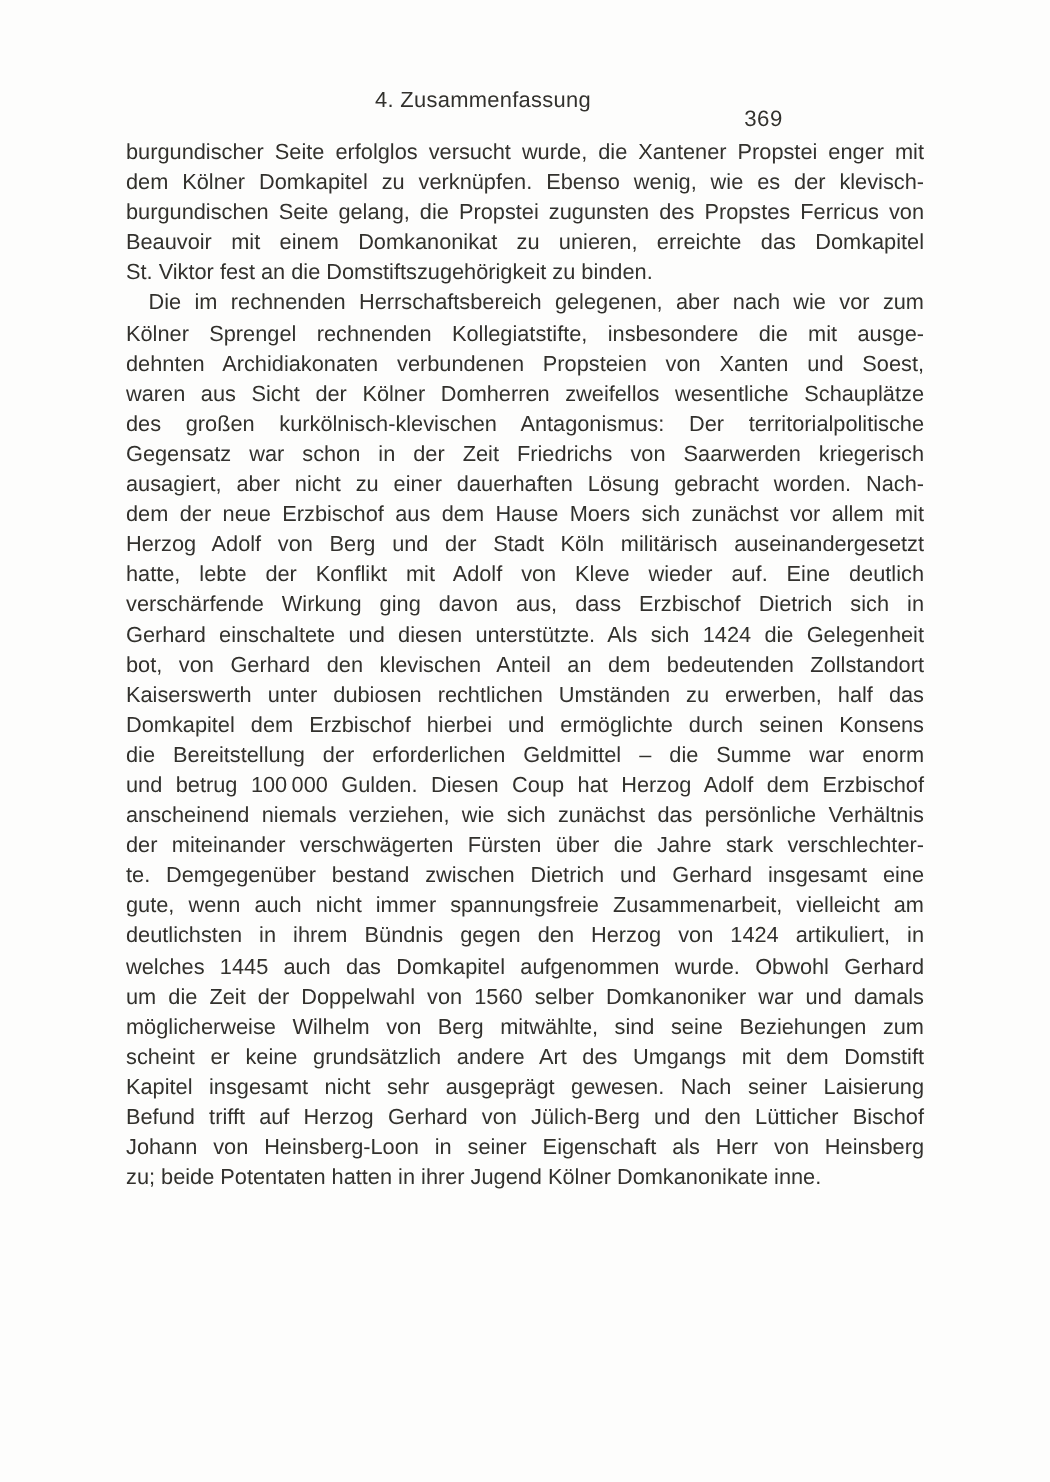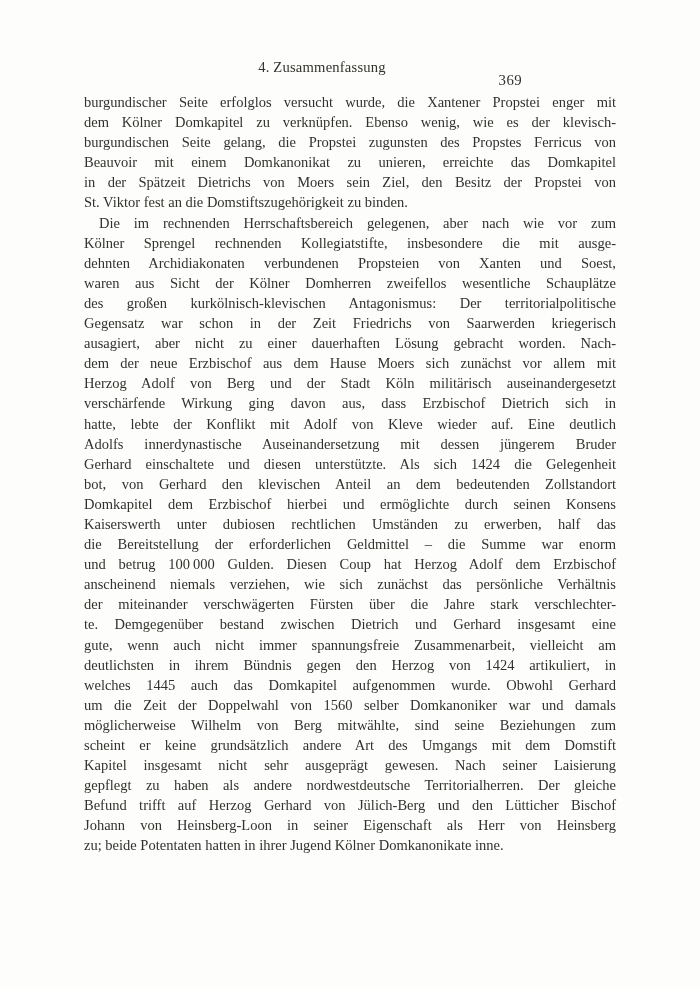--- a/index.html
+++ b/index.html
@@ -8,21 +8,21 @@
   }
   body {
     width: 700px;
     height: 988px;
     overflow: hidden;
   }
   .page {
     position: relative;
     width: 660px;
     height: 988px;
-    font-family: Liberation Serif, serif;
+    font-family: Liberation Sans, sans-serif;
     -webkit-font-smoothing: antialiased;
   }
   .running-head {
     position: absolute;
     top: 0; left: 0; right: 0;
     height: 0;
   }
   .running-title {
     position: absolute;
     top: 57px;
@@ -72,51 +72,48 @@
   <div class="running-head">
     <div class="running-title">4. Zusammenfassung</div>
     <div class="page-number">369</div>
   </div>
   <div class="body-text">
       <div class="paragraph">
         <div class="line first">burgundischer Seite erfolglos versucht wurde, die Xantener Propstei enger mit</div>
         <div class="line">dem Kölner Domkapitel zu verknüpfen. Ebenso wenig, wie es der klevisch-</div>
         <div class="line">burgundischen Seite gelang, die Propstei zugunsten des Propstes Ferricus von</div>
         <div class="line">Beauvoir mit einem Domkanonikat zu unieren, erreichte das Domkapitel</div>
-        <div class="line">in der Spätzeit Dietrichs von Moers sein Ziel, den Besitz der Propstei von</div>
         <div class="line last">St. Viktor fest an die Domstiftszugehörigkeit zu binden.</div>
       </div>
       <div class="paragraph indented">
         <div class="line first">Die im rechnenden Herrschaftsbereich gelegenen, aber nach wie vor zum</div>
         <div class="line">Kölner Sprengel rechnenden Kollegiatstifte, insbesondere die mit ausge-</div>
         <div class="line">dehnten Archidiakonaten verbundenen Propsteien von Xanten und Soest,</div>
         <div class="line">waren aus Sicht der Kölner Domherren zweifellos wesentliche Schauplätze</div>
         <div class="line">des großen kurkölnisch-klevischen Antagonismus: Der territorialpolitische</div>
         <div class="line">Gegensatz war schon in der Zeit Friedrichs von Saarwerden kriegerisch</div>
         <div class="line">ausagiert, aber nicht zu einer dauerhaften Lösung gebracht worden. Nach-</div>
         <div class="line">dem der neue Erzbischof aus dem Hause Moers sich zunächst vor allem mit</div>
         <div class="line">Herzog Adolf von Berg und der Stadt Köln militärisch auseinandergesetzt</div>
+        <div class="line">hatte, lebte der Konflikt mit Adolf von Kleve wieder auf. Eine deutlich</div>
         <div class="line">verschärfende Wirkung ging davon aus, dass Erzbischof Dietrich sich in</div>
-        <div class="line">hatte, lebte der Konflikt mit Adolf von Kleve wieder auf. Eine deutlich</div>
-        <div class="line">Adolfs innerdynastische Auseinandersetzung mit dessen jüngerem Bruder</div>
         <div class="line">Gerhard einschaltete und diesen unterstützte. Als sich 1424 die Gelegenheit</div>
         <div class="line">bot, von Gerhard den klevischen Anteil an dem bedeutenden Zollstandort</div>
+        <div class="line">Kaiserswerth unter dubiosen rechtlichen Umständen zu erwerben, half das</div>
         <div class="line">Domkapitel dem Erzbischof hierbei und ermöglichte durch seinen Konsens</div>
-        <div class="line">Kaiserswerth unter dubiosen rechtlichen Umständen zu erwerben, half das</div>
         <div class="line">die Bereitstellung der erforderlichen Geldmittel – die Summe war enorm</div>
         <div class="line">und betrug 100 000 Gulden. Diesen Coup hat Herzog Adolf dem Erzbischof</div>
         <div class="line">anscheinend niemals verziehen, wie sich zunächst das persönliche Verhältnis</div>
         <div class="line">der miteinander verschwägerten Fürsten über die Jahre stark verschlechter-</div>
         <div class="line">te. Demgegenüber bestand zwischen Dietrich und Gerhard insgesamt eine</div>
         <div class="line">gute, wenn auch nicht immer spannungsfreie Zusammenarbeit, vielleicht am</div>
         <div class="line">deutlichsten in ihrem Bündnis gegen den Herzog von 1424 artikuliert, in</div>
         <div class="line">welches 1445 auch das Domkapitel aufgenommen wurde. Obwohl Gerhard</div>
         <div class="line">um die Zeit der Doppelwahl von 1560 selber Domkanoniker war und damals</div>
         <div class="line">möglicherweise Wilhelm von Berg mitwählte, sind seine Beziehungen zum</div>
         <div class="line">scheint er keine grundsätzlich andere Art des Umgangs mit dem Domstift</div>
         <div class="line">Kapitel insgesamt nicht sehr ausgeprägt gewesen. Nach seiner Laisierung</div>
-        <div class="line">gepflegt zu haben als andere nordwestdeutsche Territorialherren. Der gleiche</div>
         <div class="line">Befund trifft auf Herzog Gerhard von Jülich-Berg und den Lütticher Bischof</div>
         <div class="line">Johann von Heinsberg-Loon in seiner Eigenschaft als Herr von Heinsberg</div>
         <div class="line last">zu; beide Potentaten hatten in ihrer Jugend Kölner Domkanonikate inne.</div>
       </div>
     </div>
 </div>
 
 </body></html>

